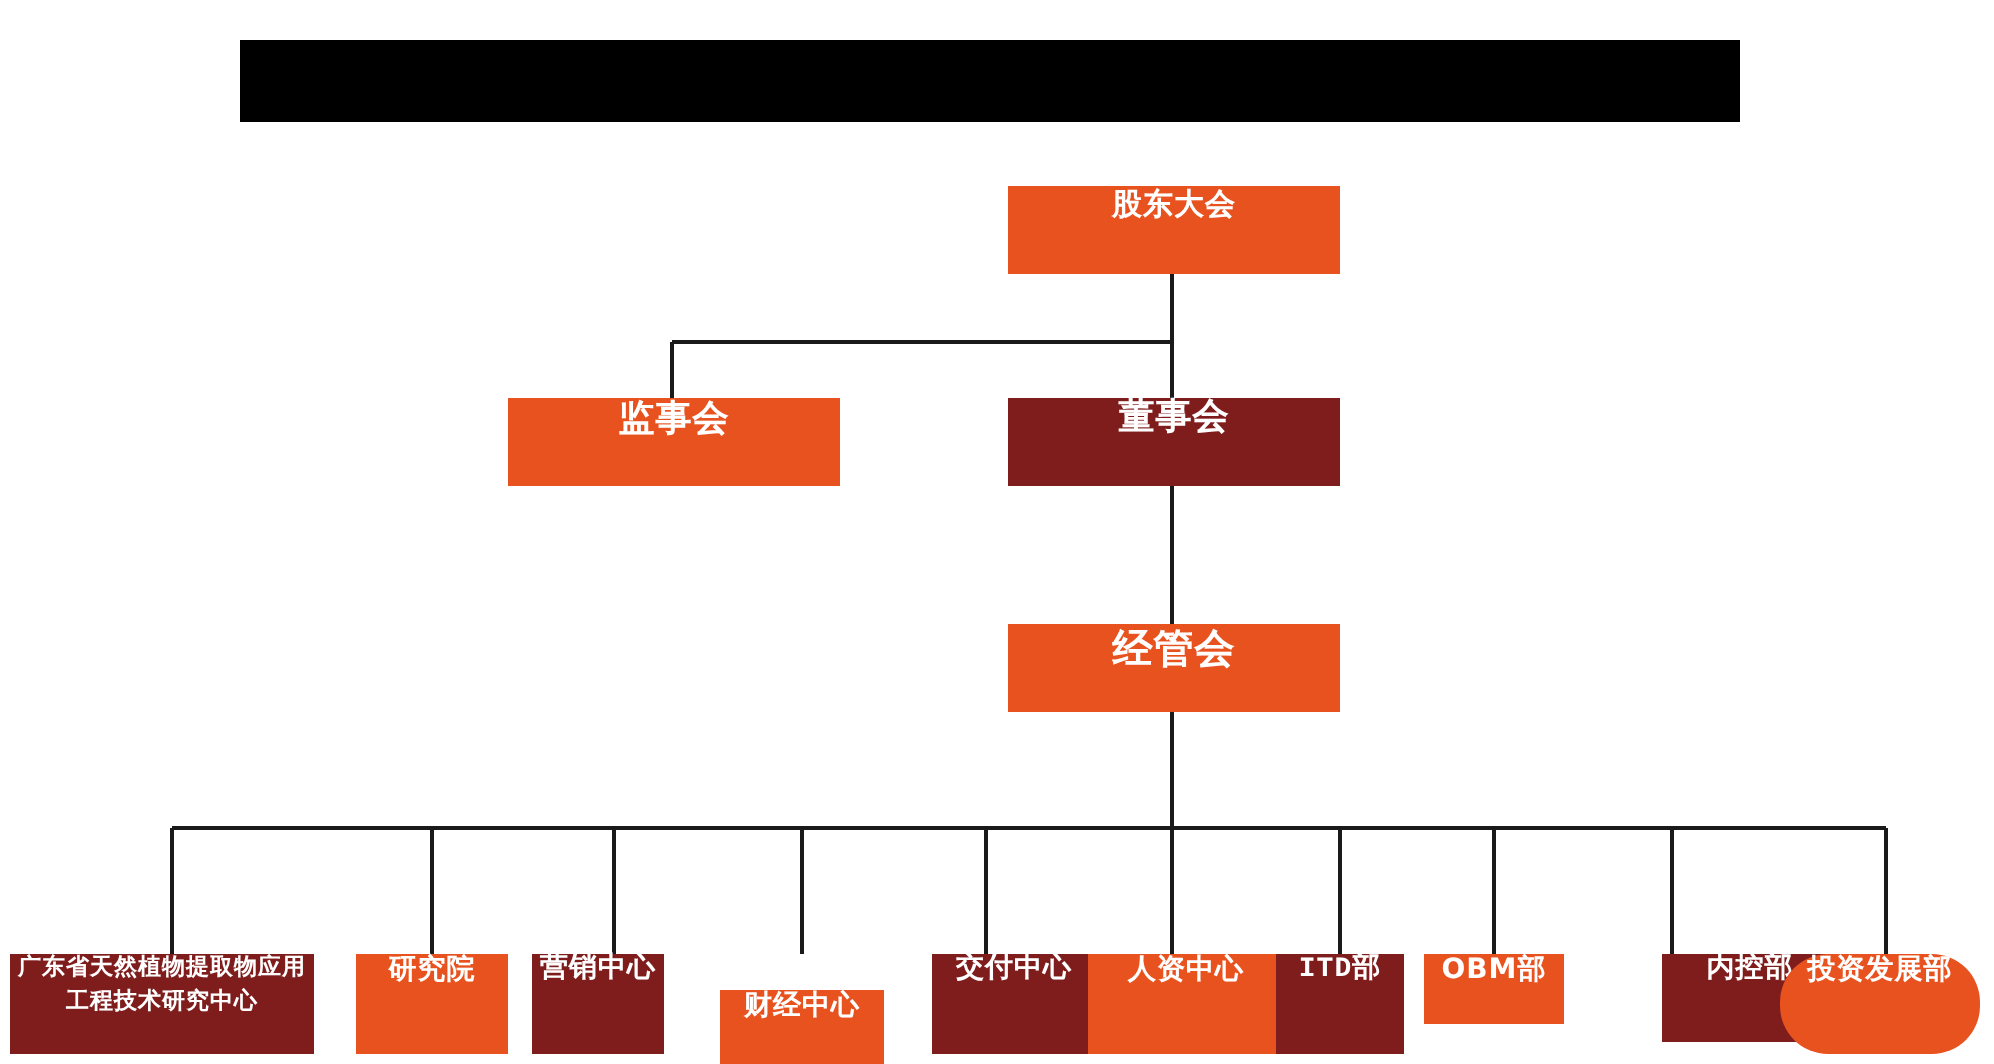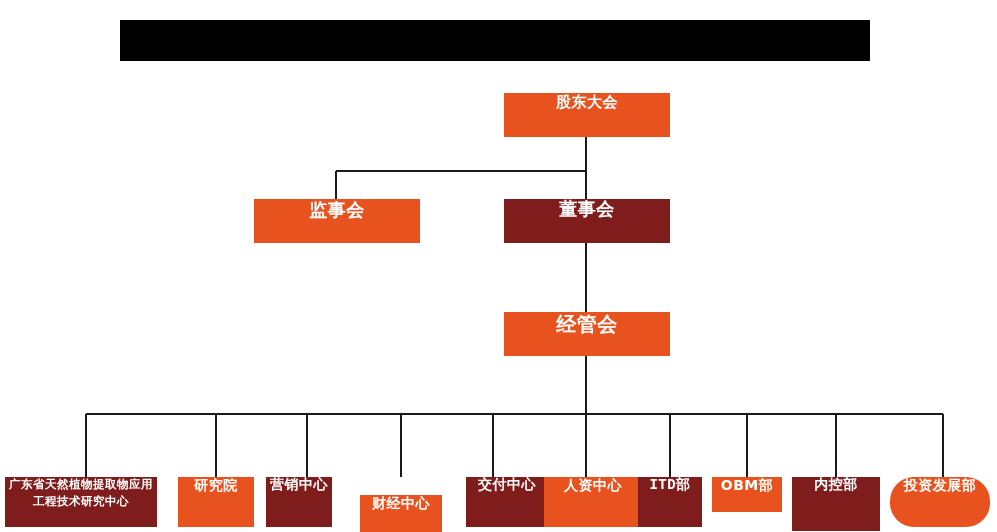--- a/index.html
+++ b/index.html
@@ -122,21 +122,21 @@
       </div>
       <div class="node rank-4 dark" style="left: 544px; top: 477px; width: 98px; height: 50px;">
         <span class="node-label">人资中心</span>
       </div>
       <div class="node rank-4 light" style="left: 638px; top: 477px; width: 64px; height: 50px;">
         <span class="node-label">ITD部</span>
       </div>
       <div class="node rank-4 dark" style="left: 712px; top: 477px; width: 70px; height: 35px;">
         <span class="node-label">OBM部</span>
       </div>
-      <div class="node rank-4 light" style="left: 792px; top: 477px; width: 88px; height: 54px;">
+      <div class="node rank-4 light" style="left: 831px; top: 477px; width: 88px; height: 44px;">
         <span class="node-label">内控部</span>
       </div>
       <div class="node rank-4 dark" style="left: 890px; top: 477px; width: 100px; height: 50px; border-radius: 24px;">
         <span class="node-label">投资发展部</span>
       </div>
     </div>
 
 </div>
 
 </body></html>

